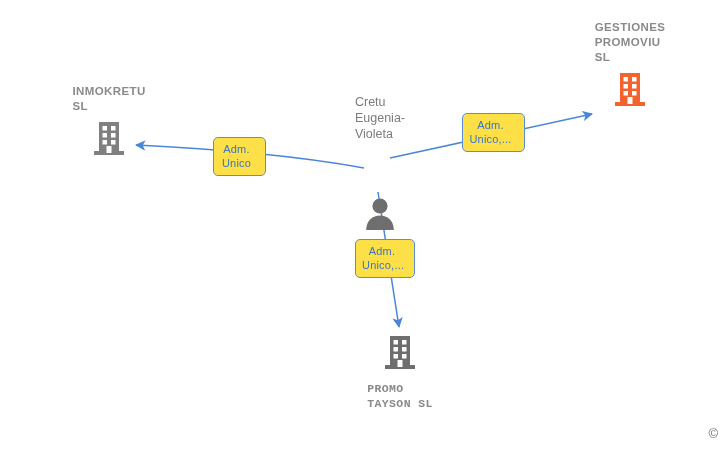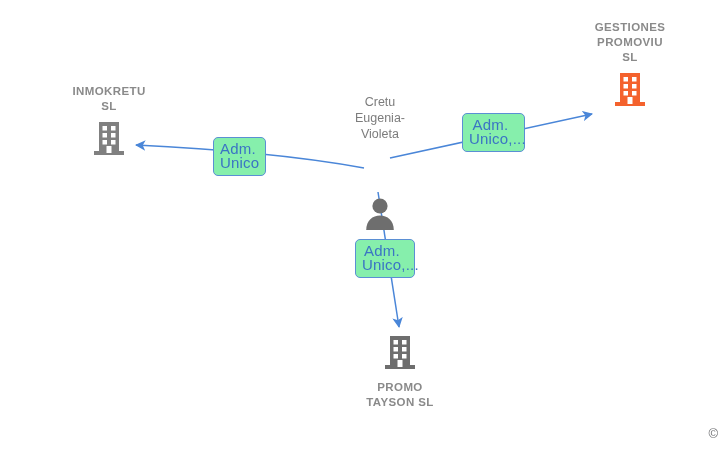--- a/index.html
+++ b/index.html
@@ -27,54 +27,53 @@
     display: flex;
     flex-direction: column;
     align-items: center;
     width: 130px;
   }
   .node-label {
     font-size: 11.5px;
     font-weight: bold;
     letter-spacing: 0.4px;
     color: #8a8a8a;
-    text-align: center;
     line-height: 15px;
     white-space: pre-line;
   }
   .node-label.person {
     font-weight: normal;
     font-size: 12.5px;
     letter-spacing: 0;
     color: #7c7c7c;
     line-height: 16px;
   }
   .node-icon {
     display: block;
   }
   
   #node-inmokretu  { left: 44px;  top: 84px; }
   #node-gestiones  { left: 565px; top: 20px; }
   #node-person     { left: 315px; top: 94px; gap: 48px; }
-  #node-promotayson{ left: 335px; top: 334px; }
+  #node-promotayson{ left: 335px; top: 334px; font-family: Liberation Mono, monospace; }
 
   #node-promotayson .node-label { margin-top: 4px; }
   #node-inmokretu .node-icon,
   #node-gestiones .node-icon { margin-top: 6px; }
   #node-person .node-icon { margin-top: 6px; }
 
   
   .edge-label {
     position: absolute;
     box-sizing: border-box;
     border: 1px solid #5b8fd4;
     border-radius: 5px;
-    background: #86efac;
+    background: #fde047;
     color: #3b74c4;
-    font-size: 15px;
+    font-size: 11px;
     line-height: 14px;
     text-align: center;
     padding: 4px 12px 5px 6px;
     white-space: pre-line;
     letter-spacing: 0.2px;
   }
   #label-inmokretu { left: 213px; top: 137px; width: 53px; }
   #label-gestiones { left: 462px; top: 113px; width: 63px; }
   #label-promotayson { left: 355px; top: 239px; width: 60px; }
 

